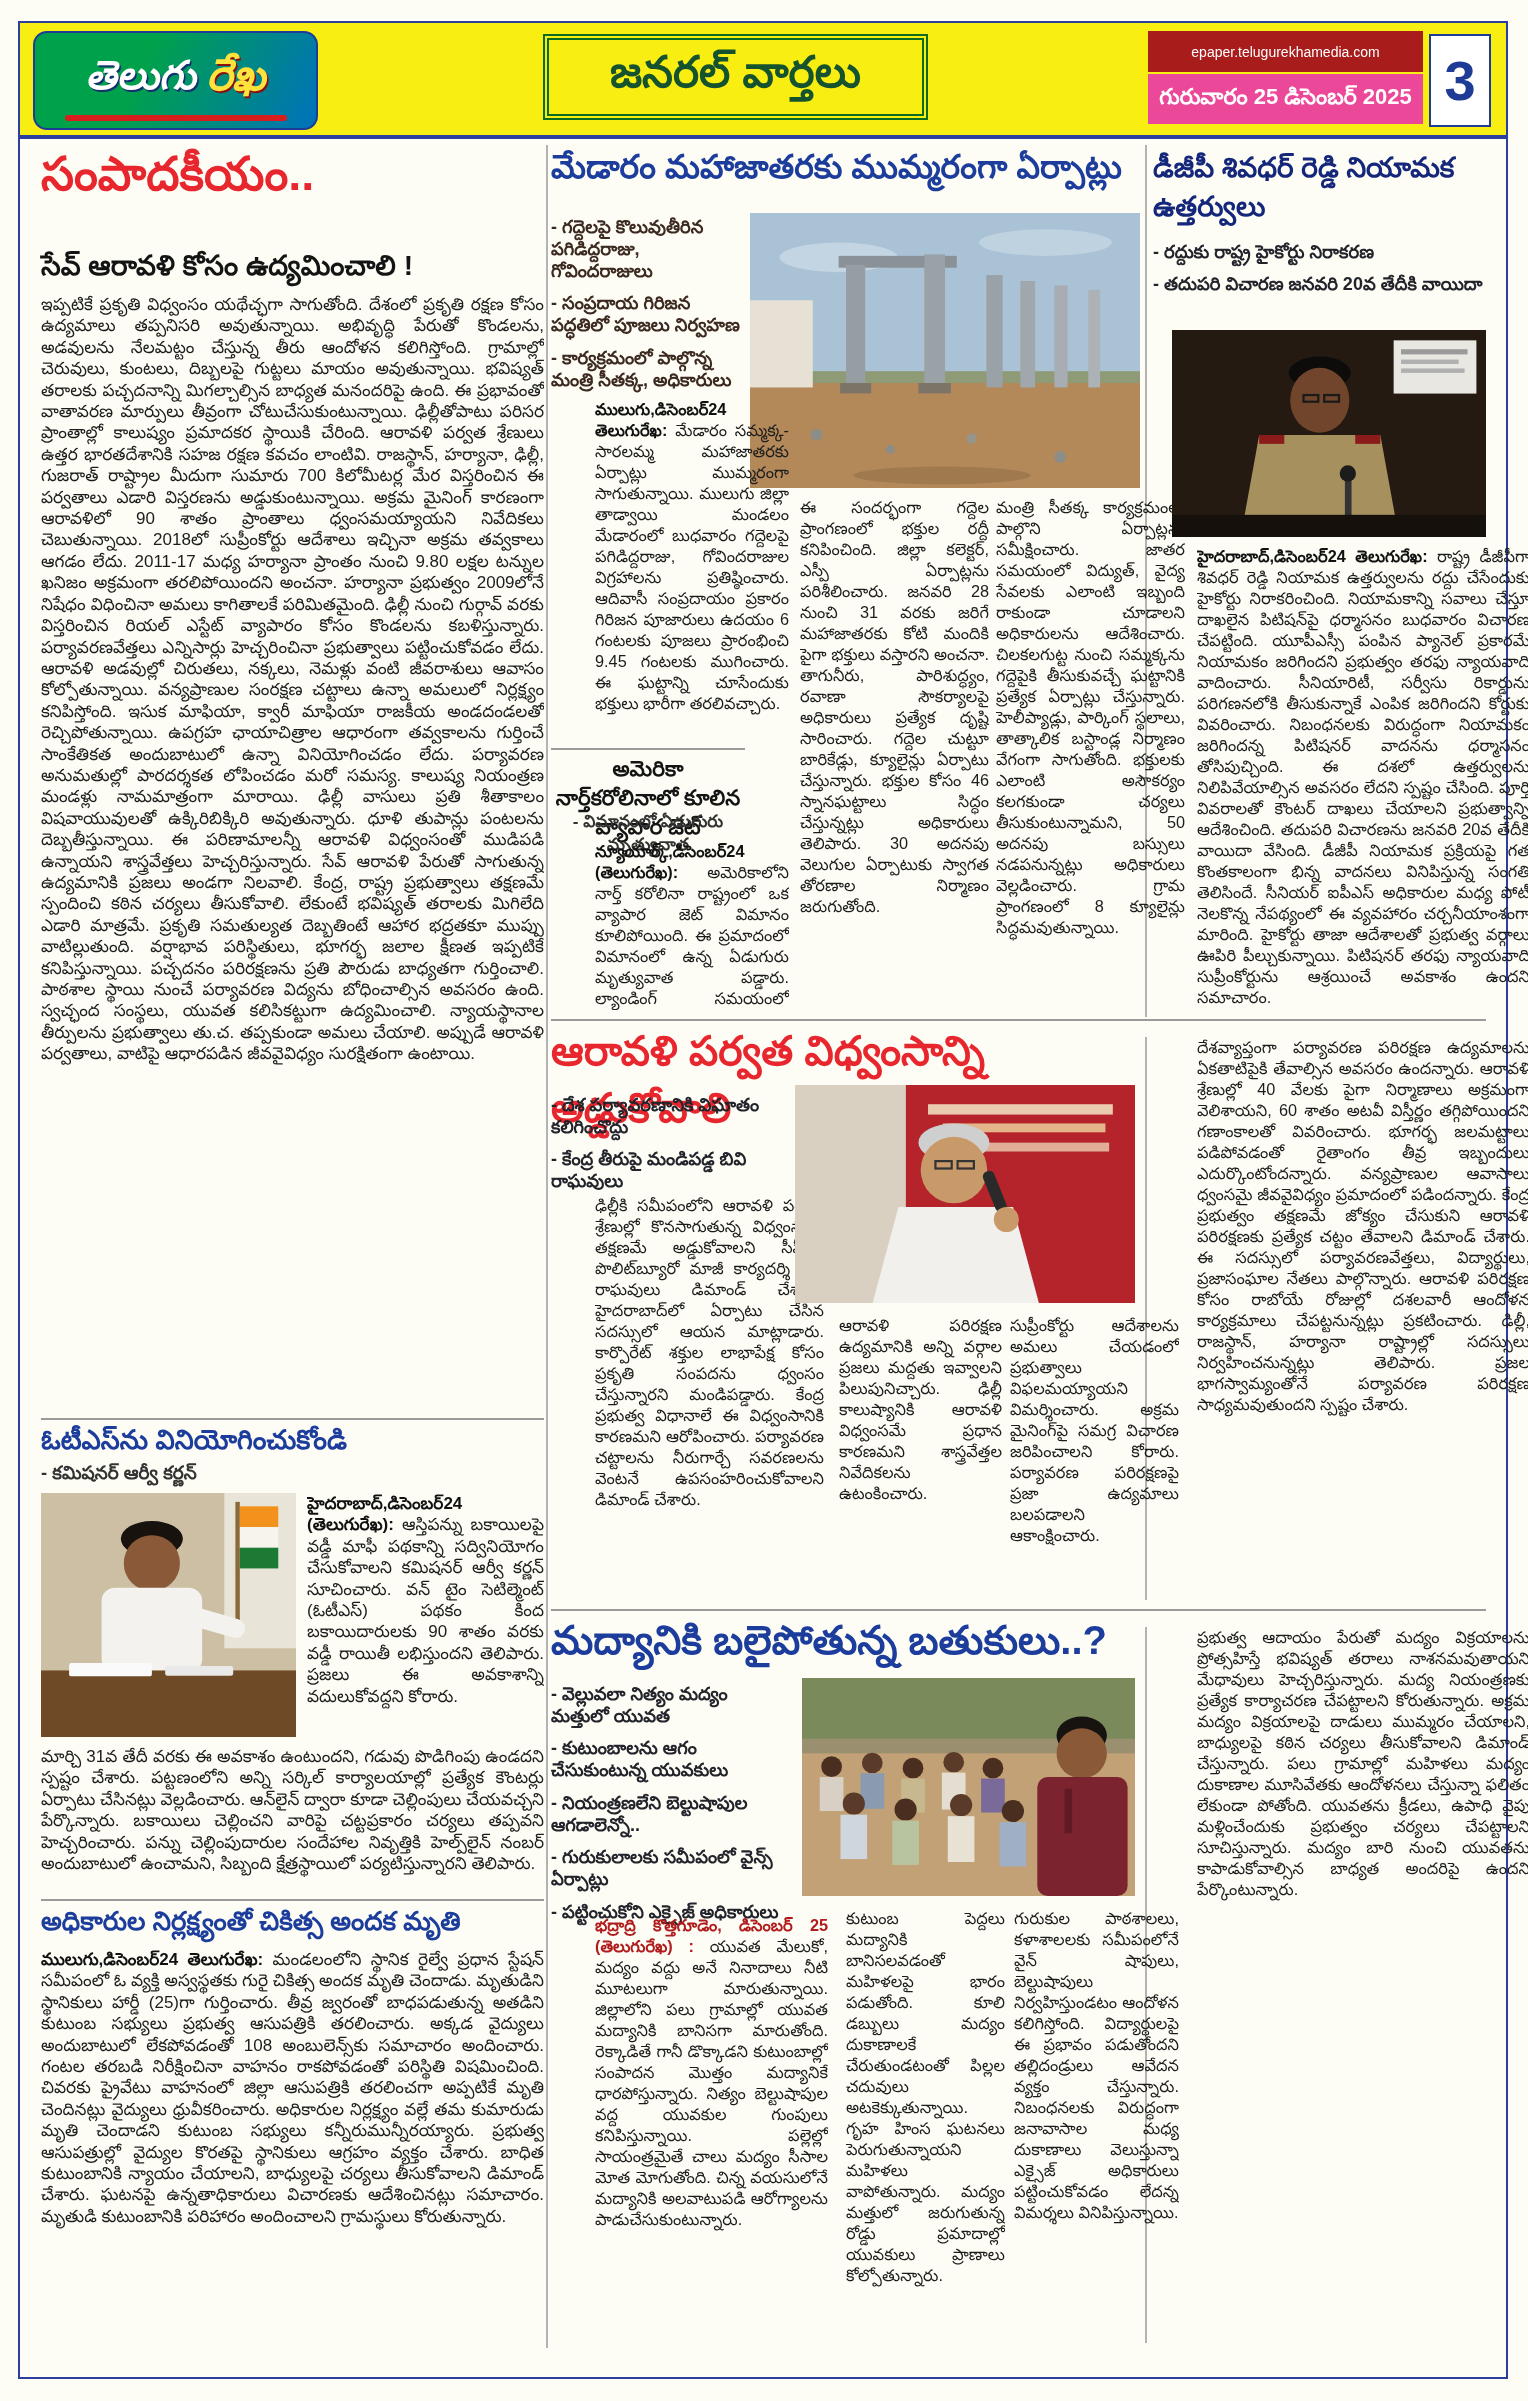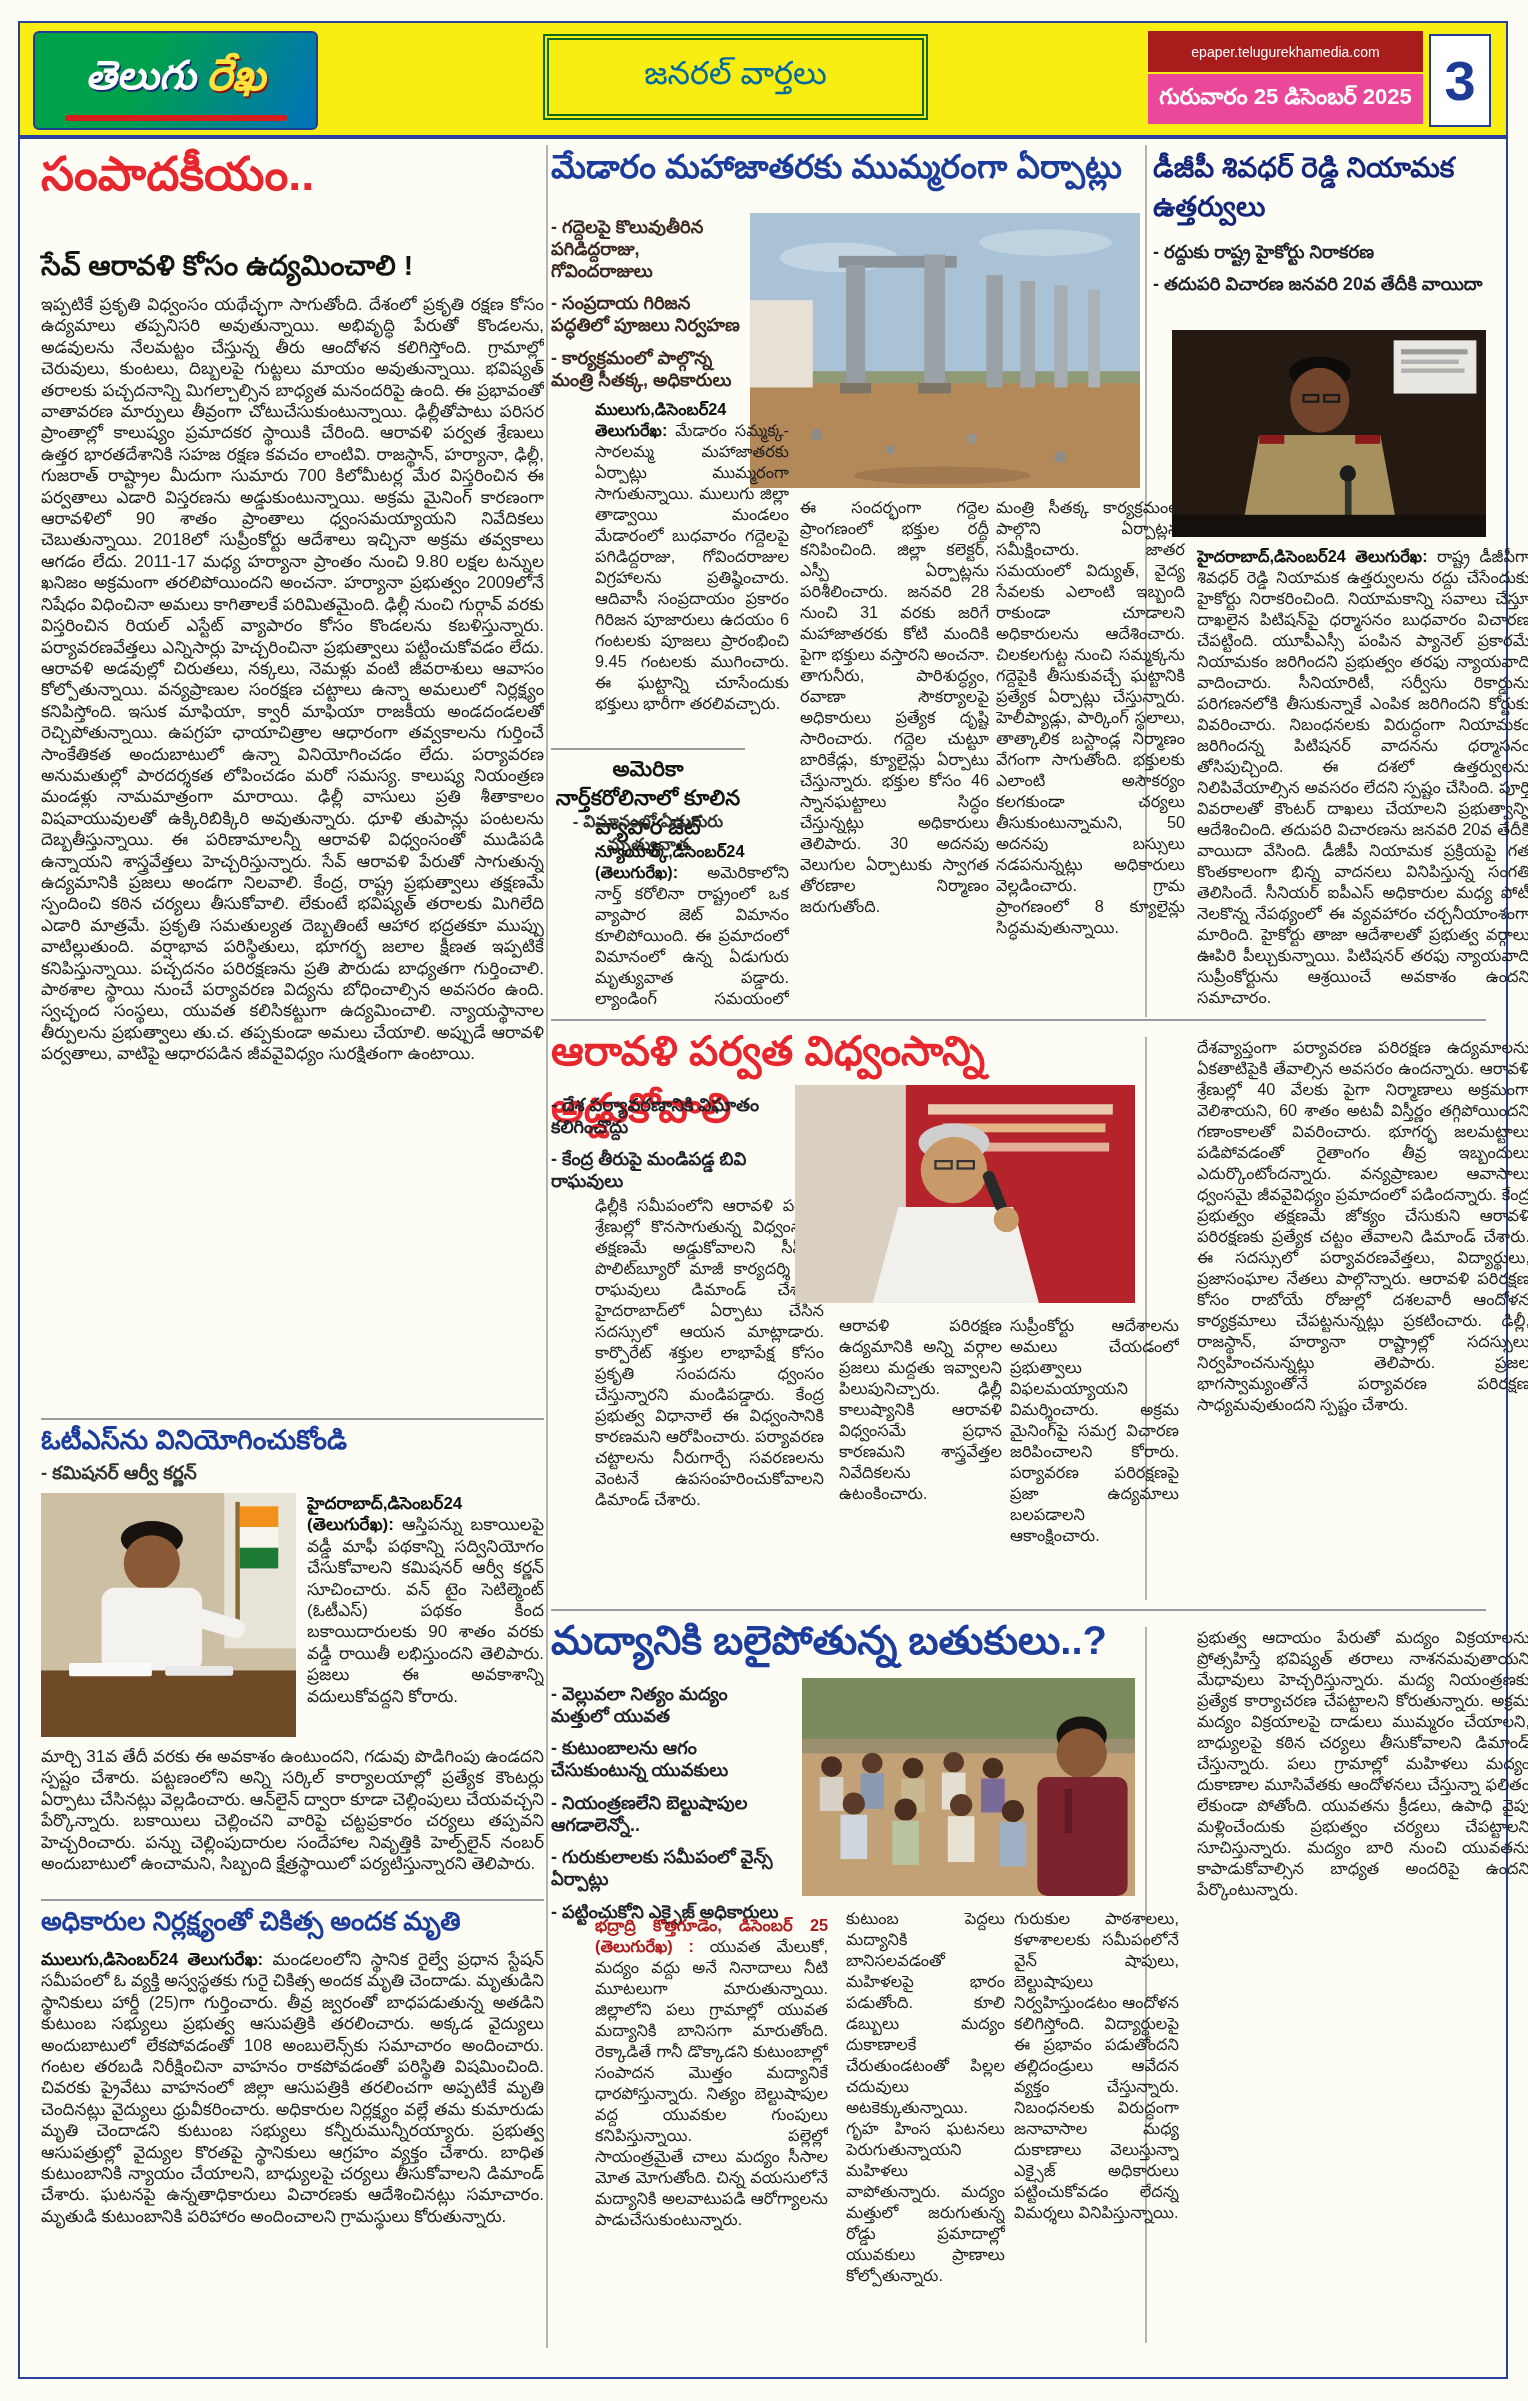--- a/index.html
+++ b/index.html
@@ -4,30 +4,30 @@
 <title>ePaper Page</title>
 <style>
   html,body{margin:0;padding:0;background:#d9d9d9;}
   .page{position:relative;width:1528px;height:2401px;background:#fdfdf6;
         font-family:"Liberation Sans","DejaVu Sans",sans-serif;overflow:hidden;margin:0 auto;}
   .abs{position:absolute;}
   .page-border{left:18px;top:21px;width:1486px;height:2354px;border:2.2px solid #2a3f9e;}
   .header-band{left:20px;top:23px;width:1486px;height:112px;background:#f8ee12;}
   .header-underline{left:20px;top:135px;width:1486px;height:3.7px;background:#2a3f9e;}
 
-  .logo-box{left:33px;top:31px;width:281px;height:95px;border:2.2px solid #1e3c96;border-radius:6px;
+  .logo-box{left:33px;top:31px;width:281px;height:95px;border:2.2px solid #1e3c96;border-radius:14px;
             background:linear-gradient(115deg,#00a14b 0%,#00a14b 38%,#0072bc 100%);
             display:flex;align-items:center;justify-content:center;gap:10.4px;}
   .logo-w1{color:#ffffff;font-weight:bold;font-style:italic;font-size:40px;text-shadow:1.5px 1.5px 0 #14306e;}
   .logo-w2{color:#ffe23c;font-weight:bold;font-style:italic;font-size:44px;text-shadow:1.5px 1.5px 0 #8a1111;}
   .logo-swoosh{position:absolute;left:30px;bottom:7.4px;width:222px;height:6px;background:#d81d1d;border-radius:4.4px;}
 
   .center-box{left:547px;top:38px;width:373px;height:74px;border:2.2px solid #0c6b1e;outline:2.2px solid #0c6b1e;outline-offset:2.2px;
               display:flex;align-items:center;justify-content:center;background:#f8ee12;}
-  .center-box span{color:#0369a1;font-weight:normal;font-size:32px;}
+  .center-box span{color:#14532d;font-weight:bold;font-size:44px;}
 
   .web-box{left:1148px;top:31px;width:275px;height:41px;background:#a81c1c;color:#fff;
            display:flex;align-items:center;justify-content:center;font-size:14px;}
   .date-box{left:1148px;top:74px;width:275px;height:50px;background:#ec4899;color:#fff;font-weight:bold;
             display:flex;align-items:center;justify-content:center;font-size:22px;}
   .pagenum-box{left:1429px;top:34px;width:58px;height:89px;background:#ffffff;border:2.2px solid #1e3c96;
                display:flex;align-items:center;justify-content:center;color:#1e3c96;font-weight:bold;font-size:56px;}
 
   .vrule{width:1.5px;background:#b3b3b3;}
   .hrule{height:1.5px;background:#9a9a9a;}

